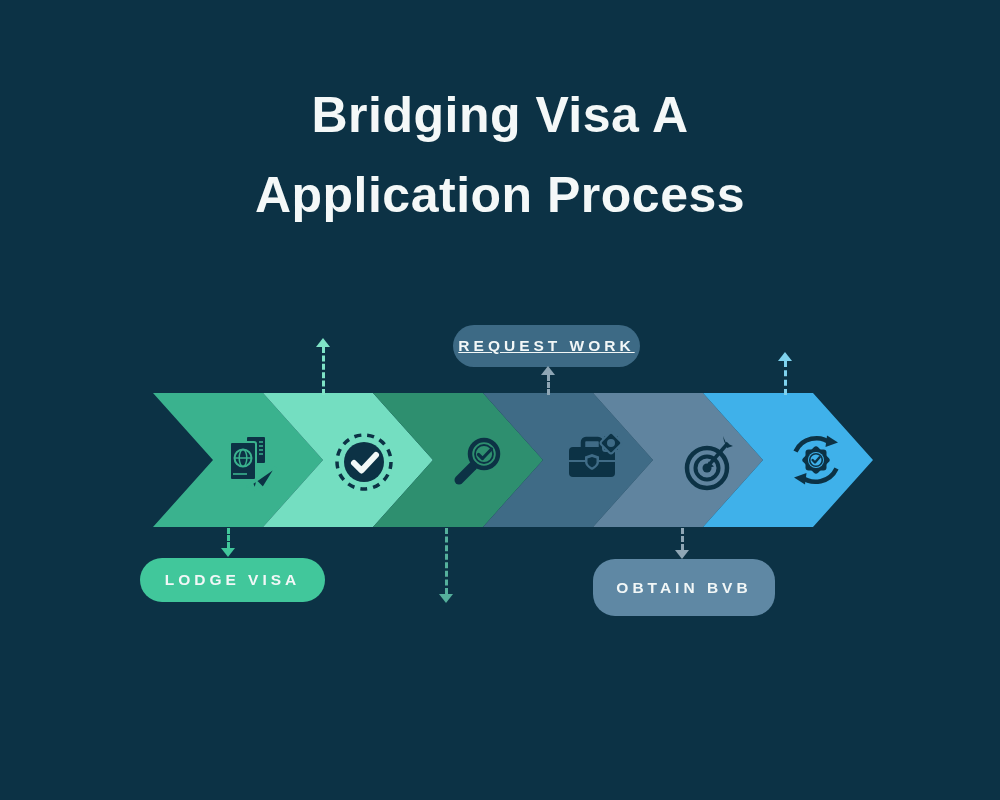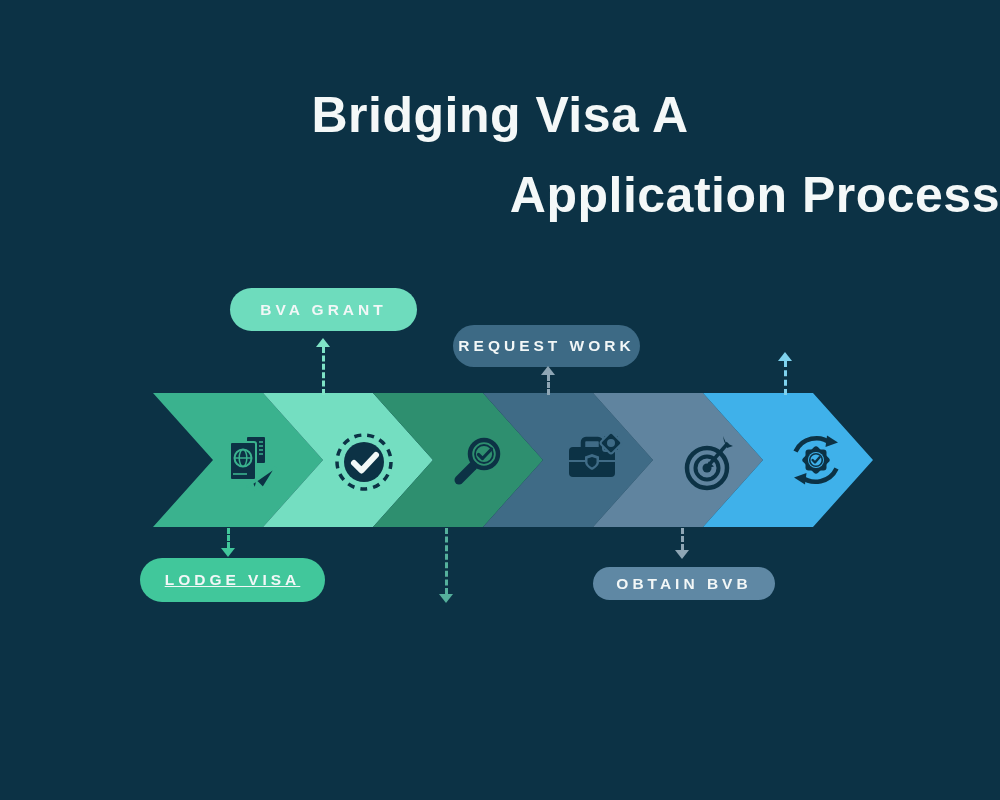--- a/index.html
+++ b/index.html
@@ -3,21 +3,21 @@
 <meta charset="utf-8">
 <style>
   html,body{margin:0;padding:0;}
   body{font-family:"Liberation Sans","DejaVu Sans",sans-serif;}
   .canvas{position:relative;width:1000px;height:800px;overflow:hidden;}
 
   
   .title-line{position:absolute;left:0;width:1000px;text-align:center;
     font-weight:700;font-size:50px;letter-spacing:0.5px;}
   .title-line1{top:86px;}
-  .title-line2{top:166px;text-align:right;}
+  .title-line2{top:166px;}
 
   
   .chevron{position:absolute;top:393px;width:170px;height:134px;
     clip-path:polygon(0 0,110px 0,170px 67px,110px 134px,0 134px,60px 67px);}
   .chev-1{left:153px;}
   .chev-2{left:263px;}
   .chev-3{left:373px;}
   .chev-4{left:483px;}
   .chev-5{left:593px;}
   .chev-6{left:703px;}
@@ -28,25 +28,25 @@
   .icon-1{left:250px;top:462px;}
   .icon-2{left:364px;top:462px;}
   .icon-3{left:478px;top:463px;}
   .icon-4{left:594px;top:462px;}
   .icon-5{left:710px;top:463px;}
   .icon-6{left:816px;top:462px;}
 
   
   .pill{position:absolute;border-radius:22px;display:flex;align-items:center;justify-content:center;
     font-weight:700;font-size:15.5px;letter-spacing:4px;white-space:nowrap;}
-  .pill-lodge  {left:140px;top:558px;width:185px;height:44px;text-decoration:underline;}
+  .pill-lodge  {left:140px;top:558px;width:185px;height:44px;}
   .pill-bva    {left:230px;top:288px;width:187px;height:43px;}
   .pill-vevo   {left:353px;top:603px;width:185px;height:44px;}
   .pill-request{left:453px;top:325px;width:187px;height:42px;}
-  .pill-obtain {left:593px;top:559px;width:182px;height:33px;margin-top:8px;}
+  .pill-obtain {left:593px;top:559px;width:182px;height:57px;}
   .pill-regular{left:692px;top:307px;width:184px;height:42px;}
 
   
   .connector{position:absolute;width:16px;display:flex;flex-direction:column;align-items:center;}
   .connector .line{width:0;border-left:3px dashed;}
   .connector .head-up{width:0;height:0;border-left:7px solid transparent;border-right:7px solid transparent;border-bottom:9px solid;}
   .connector .head-down{width:0;height:0;border-left:7px solid transparent;border-right:7px solid transparent;border-top:9px solid;}
   .conn-bva    {left:315px;top:338px;} .conn-bva .line{height:48px;}
   .conn-request{left:540px;top:366px;} .conn-request .line{height:20px;}
   .conn-regular{left:777px;top:352px;} .conn-regular .line{height:34px;}
@@ -133,24 +133,21 @@
       <path d="M11.5 21.5 A23 23 0 0 1 47 13.5" fill="none" stroke="currentColor" stroke-width="4.5"></path>
       <path d="M43 5.5 l11 7 -12.5 4.5 z" fill="currentColor"></path>
       <path d="M52.5 38.5 A23 23 0 0 1 17 46.5" fill="none" stroke="currentColor" stroke-width="4.5"></path>
       <path d="M21 54.5 l-11 -7 12.5 -4.5 z" fill="currentColor"></path>
     </svg>
   </div>
 
   <div class="pill pill-lodge" style="background-color: rgb(65, 199, 155); color: rgb(242, 247, 247);">
     <span>LODGE VISA</span>
   </div>
-  <div class="pill pill-bva" style="background-color: rgb(110, 220, 189); color: rgb(242, 247, 247);">
-    <span>BVA GRANT</span>
-  </div>
-  <div class="pill pill-request" style="background-color: rgb(61, 106, 133); color: rgb(242, 247, 247);">
+  <div class="pill pill-request" style="background-color: rgb(61, 106, 133); color: rgb(242, 247, 247); text-decoration: underline;">
     <span>REQUEST WORK</span>
   </div>
   <div class="pill pill-obtain" style="background-color: rgb(95, 136, 164); color: rgb(242, 247, 247);">
     <span>OBTAIN BVB</span>
   </div>
 
   <div class="connector conn-lodge" style="color: rgb(65, 199, 155);">
     <div class="line"></div>
     <div class="head-down"></div>
   </div>

